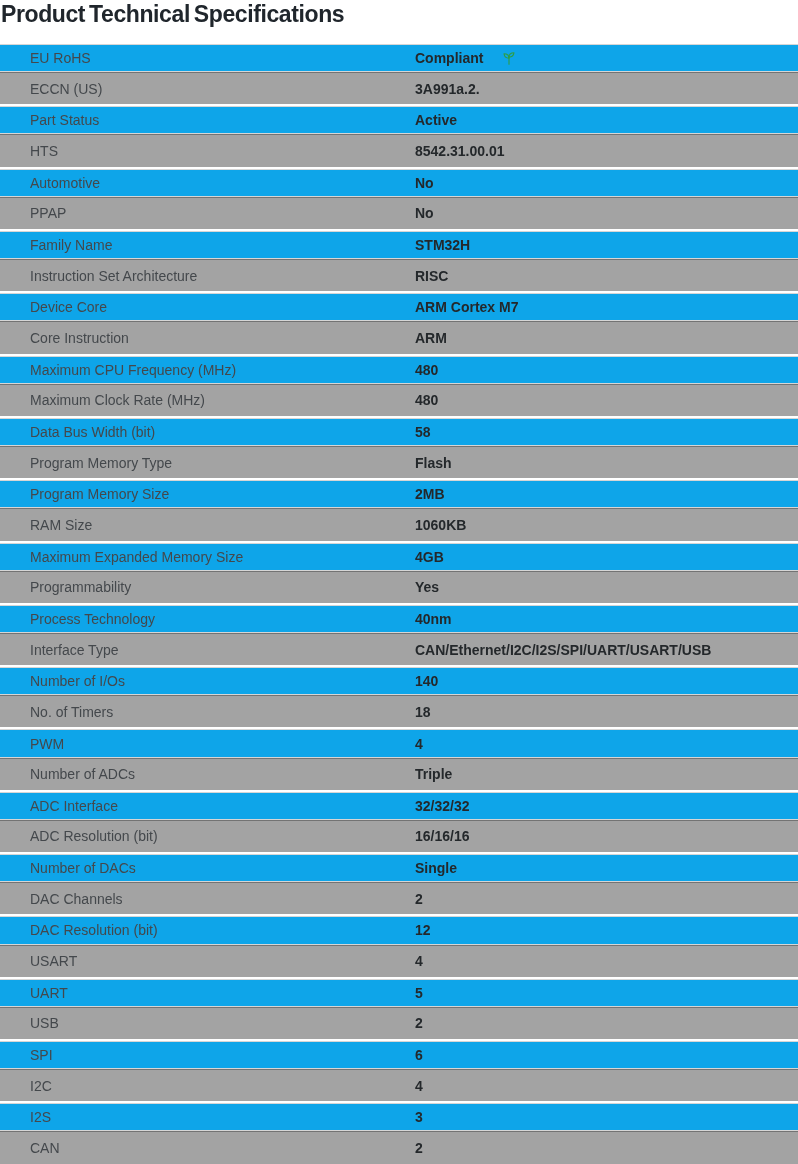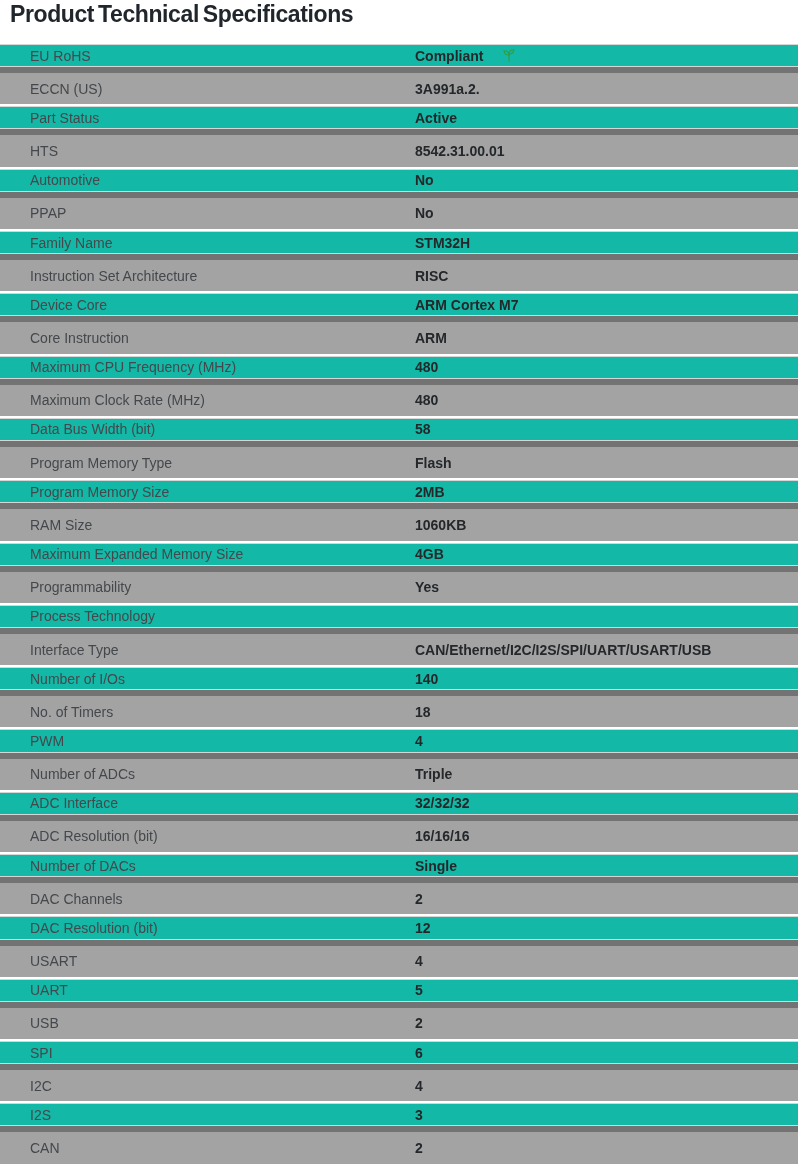--- a/index.html
+++ b/index.html
@@ -9,43 +9,43 @@
   }
   body {
     width: 798px;
     height: 1164px;
     overflow: hidden;
     font-family: "Liberation Sans", "DejaVu Sans", sans-serif;
     -webkit-font-smoothing: antialiased;
   }
   .page-title {
     margin: 0;
-    padding: 1px 0 0 10px;
+    padding: 1px 0 0 1px;
     font-size: 23px;
     line-height: 26px;
     font-weight: 700;
     letter-spacing: -0.4px;
     word-spacing: -2px;
     color: #20262c;
   }
   .spec-table {
     margin-top: 15px;
     width: 798px;
   }
   .spec-row {
     display: flex;
     align-items: center;
     height: 31.17px;
     box-sizing: border-box;
     background: #a3a3a3;
   }
   .spec-row.stripe {
-    background: #14b8a6;
+    background: #0ea5e9;
     border-top: 2px solid #ffffff;
-    border-bottom: 6px solid #737373;
+    border-bottom: 1px solid #737373;
     box-shadow: inset 0 1px 0 #d6d6d6, inset 0 -1px 0 #d6d6d6;
     align-items: center;
   }
   .spec-label {
     flex: 0 0 385px;
     padding-left: 30px;
     font-size: 14px;
     color: #44484c;
     white-space: nowrap;
     overflow: hidden;
@@ -221,20 +221,24 @@
   <div class="spec-row">
     <span class="spec-label">Programmability</span>
     <span class="spec-value">
       <span class="value-text">Yes</span>
 
     </span>
   </div>
 
   <div class="spec-row stripe">
     <span class="spec-label">Process Technology</span>
+    <span class="spec-value">
+      <span class="value-text">40nm</span>
+
+    </span>
   </div>
 
   <div class="spec-row">
     <span class="spec-label">Interface Type</span>
     <span class="spec-value">
       <span class="value-text">CAN/Ethernet/I2C/I2S/SPI/UART/USART/USB</span>
 
     </span>
   </div>
 

